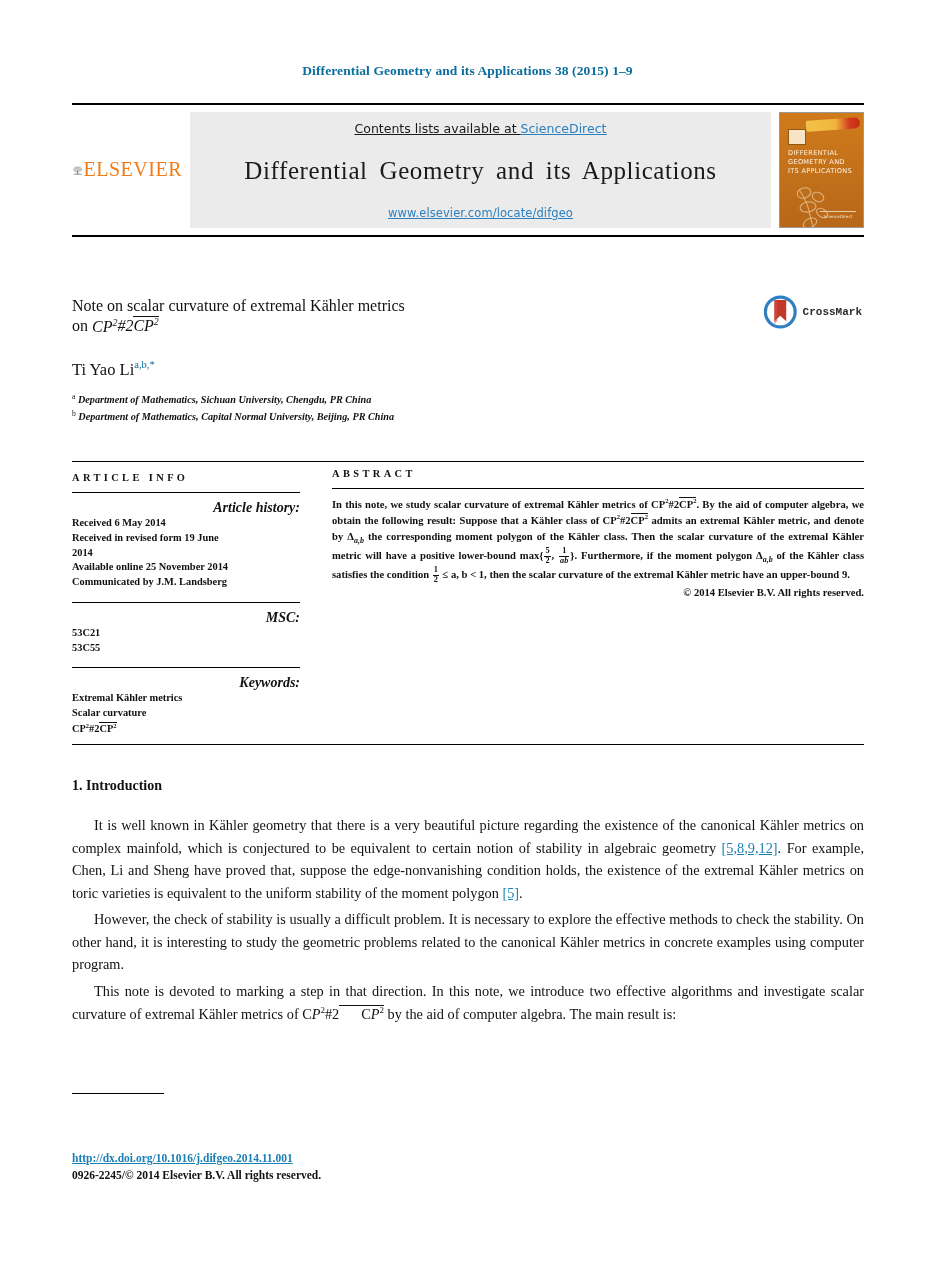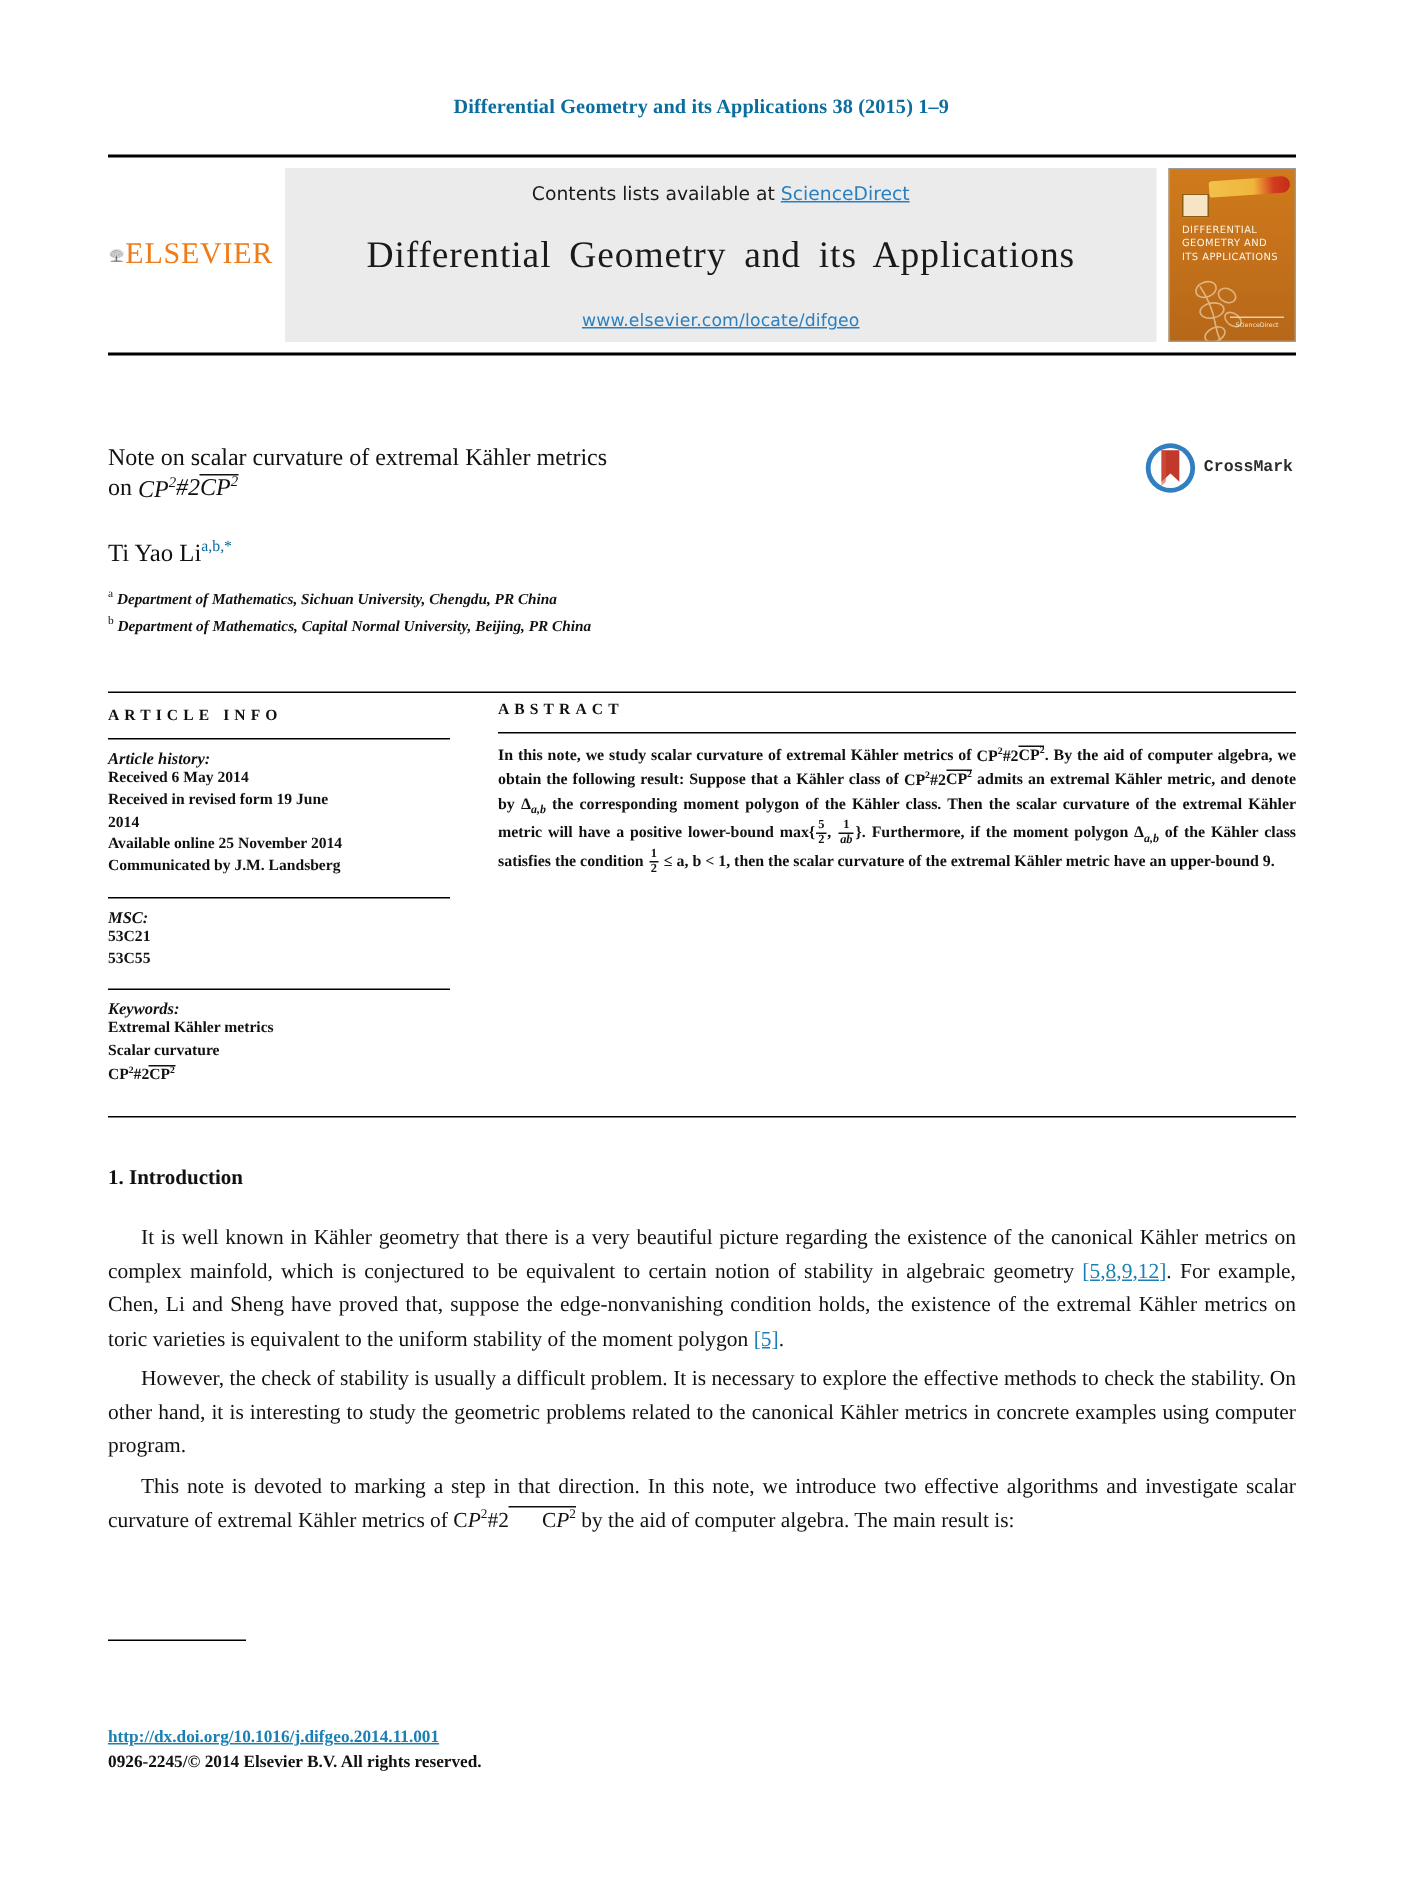--- a/index.html
+++ b/index.html
@@ -79,20 +79,21 @@
     flex-direction: column;
     justify-content: space-between;
     align-items: center;
     padding: 9px 0 8px 0;
     box-sizing: border-box;
   }
   .banner-contents {
     font-family: "DejaVu Sans", sans-serif;
     font-size: 12.5px;
     color: #1a1a1a;
+    text-decoration: underline;
   }
   .banner-contents .sd-link { color: #2a7fbf; }
   .banner-journal {
     font-family: "Liberation Serif", serif;
     font-size: 25px;
     color: #1a1a1a;
     letter-spacing: 0.6px;
     word-spacing: 5px;
   }
   .banner-url {
@@ -239,22 +240,23 @@
   }
   .sec-rule {
     border-top: 1.6px solid #000;
     margin-top: 9px;
     margin-bottom: 7px;
   }
   .info-group { margin-bottom: 12px; }
   .info-label {
     font-style: italic;
     font-weight: bold;
-    font-size: 11px;
-    color: #111;
+    font-size: 14px;
+    color: #111;
+    text-align: right;
   }
   .info-line {
     font-family: "Liberation Serif", serif;
     font-weight: bold;
     font-size: 10.4px;
     line-height: 1.42;
     color: #111;
   }
   .info-sep {
     border-top: 1.6px solid #000;
@@ -511,20 +513,21 @@
     </div>
   </div>
 
   <div class="abs-col">
     <div class="sec-head">ABSTRACT</div>
     <div class="sec-rule"></div>
 
     <div class="abs-body">
       <span>In this note, we study scalar curvature of extremal Kähler metrics of </span><span>CP<sup class="sm">2</sup>#2<span class="ov">CP<sup class="sm">2</sup></span></span><span>. By the aid of computer algebra, we obtain the following result: Suppose that a Kähler class of </span><span>CP<sup class="sm">2</sup>#2<span class="ov">CP<sup class="sm">2</sup></span></span><span> admits an extremal Kähler metric, and denote by </span><span><span>Δ</span><sub style="font-style:italic;font-size:0.75em">a,b</sub></span><span> the corresponding moment polygon of the Kähler class. Then the scalar curvature of the extremal Kähler metric will have a positive lower-bound max{</span><span class="frac"><span class="num">5</span><span class="den">2</span></span>, <span class="frac"><span class="num">1</span><span class="den" style="font-style:italic">ab</span></span><span>}. Furthermore, if the moment polygon </span><span><span>Δ</span><sub style="font-style:italic;font-size:0.75em">a,b</sub></span><span> of the Kähler class satisfies the condition </span><span class="frac"><span class="num">1</span><span class="den">2</span></span><span> ≤ a, b &lt; 1, then the scalar curvature of the extremal Kähler metric have an upper-bound 9.</span>
     </div>
+    <div class="abs-copyright">© 2014 Elsevier B.V. All rights reserved.</div>
   </div>
 
   <div class="body-area">
     <h2 class="section-title">1. Introduction</h2>
 
     <p class="para"><span>It is well known in Kähler geometry that there is a very beautiful picture regarding the existence of the canonical Kähler metrics on complex mainfold, which is conjectured to be equivalent to certain notion of stability in algebraic geometry </span><a class="cite" href="#">[5,8,9,12]</a><span>. For example, Chen, Li and Sheng have proved that, suppose the edge-nonvanishing condition holds, the existence of the extremal Kähler metrics on toric varieties is equivalent to the  uniform stability of the moment polygon </span><a class="cite" href="#">[5]</a><span>.</span></p>
 
     <p class="para">However, the check of stability is usually a difficult problem. It is necessary to explore the effective methods to check the stability. On other hand, it is interesting to study the geometric problems related to the canonical Kähler metrics in concrete examples using computer program.</p>
 
     <p class="para"><span>This note is devoted to marking a step in that direction. In this note, we introduce two effective algorithms and investigate scalar curvature of extremal Kähler metrics of </span><span style="font-style:normal">C<span style="font-style:italic">P</span><sup class="sm">2</sup>#2<span class="ov">C<span style="font-style:italic">P</span><sup class="sm">2</sup></span></span><span> by the aid of computer algebra. The main result is:</span></p>

